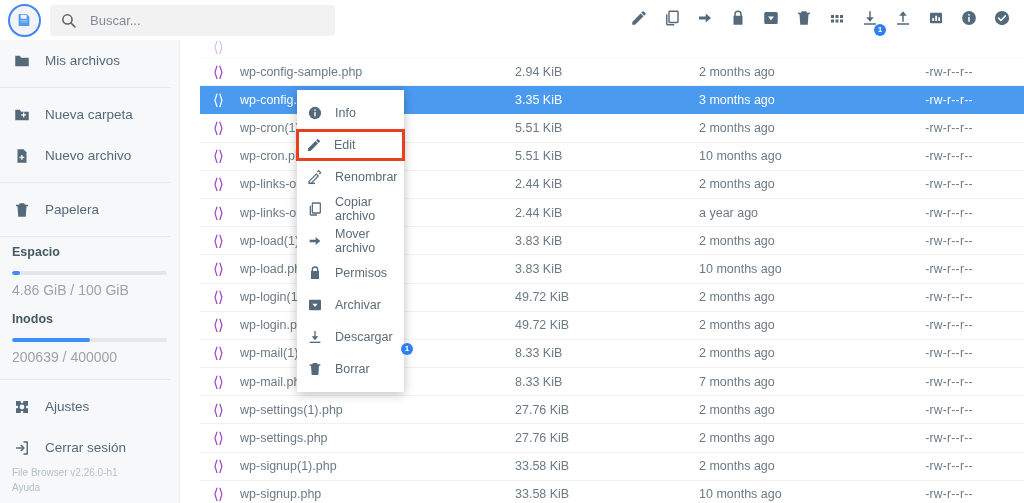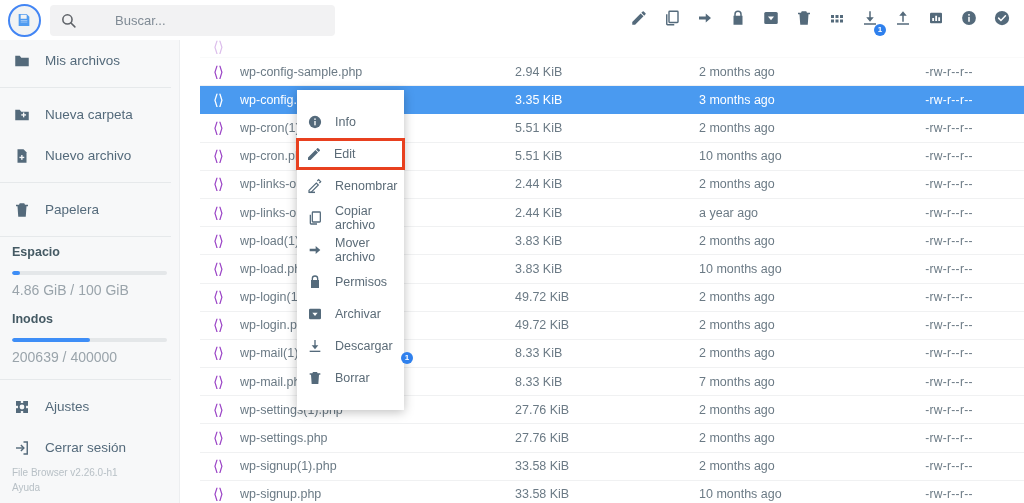--- a/index.html
+++ b/index.html
@@ -49,21 +49,20 @@
   .search-box {
     margin-left: 2px;
     width: 285px;
     height: 31px;
     background: #f2f2f3;
     border-radius: 4px;
     display: flex;
     align-items: center;
     padding: 0 10px;
     box-sizing: border-box;
-    gap: 25px;
   }
   .search-icon { width: 17px; height: 17px; margin-right: 11px; flex: none; }
   .search-input {
     border: none;
     background: transparent;
     outline: none;
     font-family: "Liberation Sans", sans-serif;
     font-size: 13px;
     color: #5f6368;
     width: 100%;
@@ -223,21 +222,21 @@
 
   
   .ctxmenu {
     position: absolute;
     top: 90px;
     left: 297px;
     width: 107px;
     background: #fff;
     box-shadow: 0 2px 10px rgba(0,0,0,.26);
     z-index: 40;
-    padding: 16px 0;
+    padding: 7px 0;
     box-sizing: border-box;
   }
   .ctxitem {
     height: 32px;
     display: flex;
     align-items: center;
     font-size: 12.5px;
     color: #5b6b77;
     cursor: pointer;
     padding-left: 8px;

